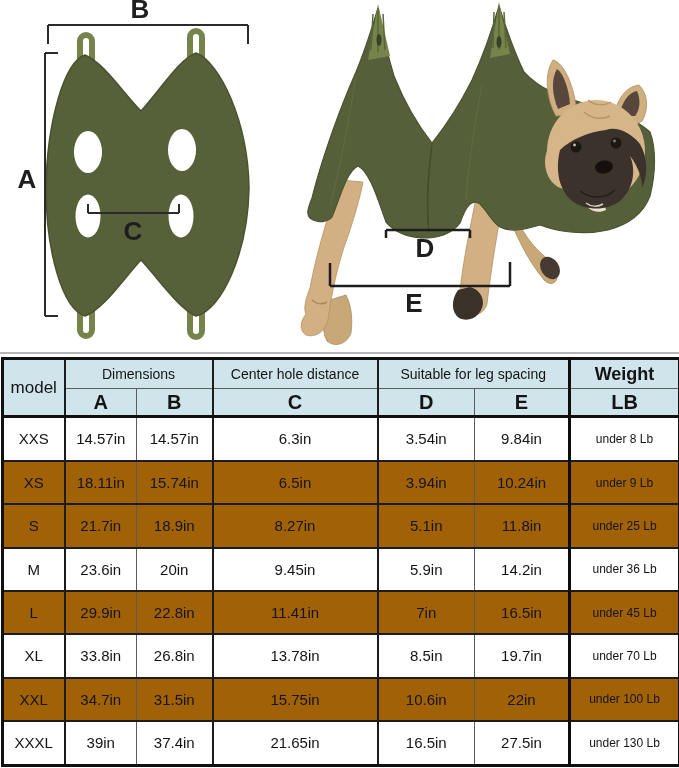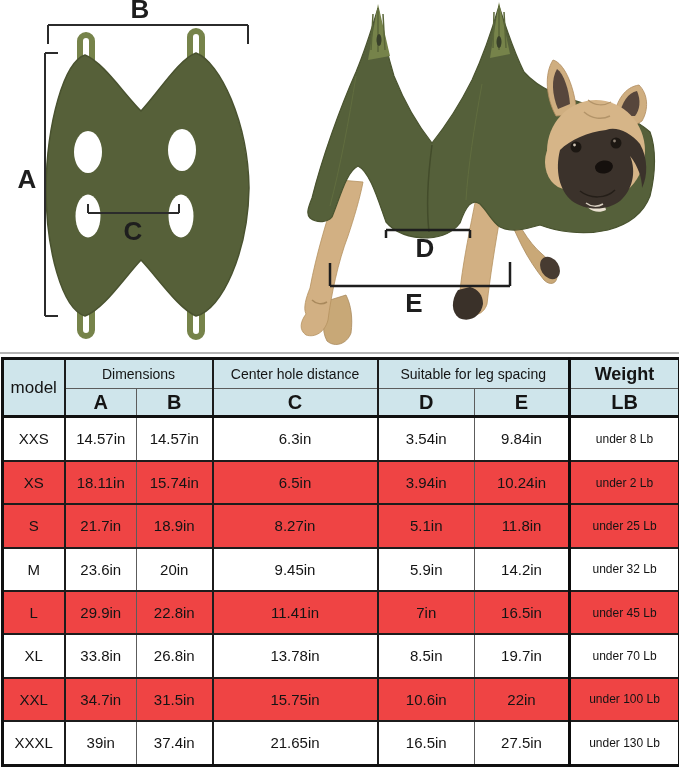--- a/index.html
+++ b/index.html
@@ -18,21 +18,21 @@
   .size-chart thead tr.r2{height:28px;}
   .size-chart th.h-model{font-size:17px;text-align:center;}
   .size-chart th.h-letter{font-size:20px;font-weight:bold;}
   .size-chart th.h-weight{font-weight:bold;font-size:18px;}
   .size-chart tbody tr{border-top:2px solid #1c1c1c;}
   .size-chart tbody tr:first-child{border-top:3px solid #101010;}
   .size-chart tbody td{font-size:15px;}
   .size-chart td.col-weight{font-size:12px;}
   .size-chart .bl2{border-left-width:2px;border-left-color:#1c1c1c;}
   .size-chart .bl3{border-left-width:3px;border-left-color:#0d0d0d;}
-  .size-chart tbody tr.shaded td{background:#ef4444;}
+  .size-chart tbody tr.shaded td{background:#a16207;}
   .size-chart tbody tr.plain td{background:#ffffff;}
   text.dim-label{font-family:"Liberation Sans",sans-serif;font-weight:bold;
         font-size:26px;fill:#1e1e1e;}
 </style>
 </head>
 <body>
 
 <div class="screen">
 
   <svg class="art" width="679" height="354" viewBox="0 0 679 354">
@@ -242,39 +242,39 @@
           <td class="col-e">9.84in</td>
           <td class="col-weight bl3">under 8 Lb</td>
         </tr>
         <tr class="shaded">
           <td class="col-model">XS</td>
           <td class="col-a bl2">18.11in</td>
           <td class="col-b">15.74in</td>
           <td class="col-c bl2">6.5in</td>
           <td class="col-d bl2">3.94in</td>
           <td class="col-e">10.24in</td>
-          <td class="col-weight bl3">under 2 Lb</td>
+          <td class="col-weight bl3">under 9 Lb</td>
         </tr>
         <tr class="shaded">
           <td class="col-model">S</td>
           <td class="col-a bl2">21.7in</td>
           <td class="col-b">18.9in</td>
           <td class="col-c bl2">8.27in</td>
           <td class="col-d bl2">5.1in</td>
           <td class="col-e">11.8in</td>
           <td class="col-weight bl3">under 25 Lb</td>
         </tr>
         <tr class="plain">
           <td class="col-model">M</td>
           <td class="col-a bl2">23.6in</td>
           <td class="col-b">20in</td>
           <td class="col-c bl2">9.45in</td>
           <td class="col-d bl2">5.9in</td>
           <td class="col-e">14.2in</td>
-          <td class="col-weight bl3">under 32 Lb</td>
+          <td class="col-weight bl3">under 36 Lb</td>
         </tr>
         <tr class="shaded">
           <td class="col-model">L</td>
           <td class="col-a bl2">29.9in</td>
           <td class="col-b">22.8in</td>
           <td class="col-c bl2">11.41in</td>
           <td class="col-d bl2">7in</td>
           <td class="col-e">16.5in</td>
           <td class="col-weight bl3">under 45 Lb</td>
         </tr>

